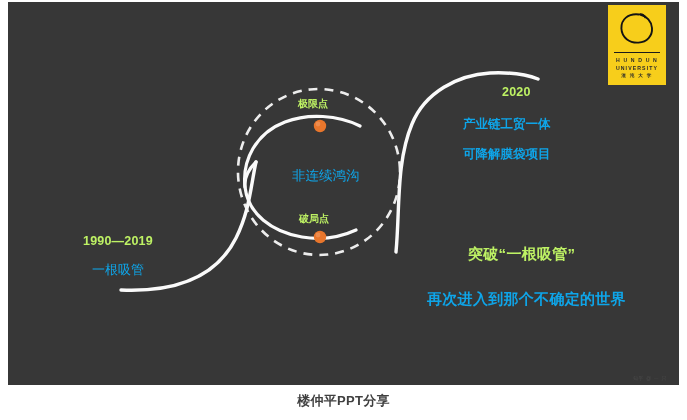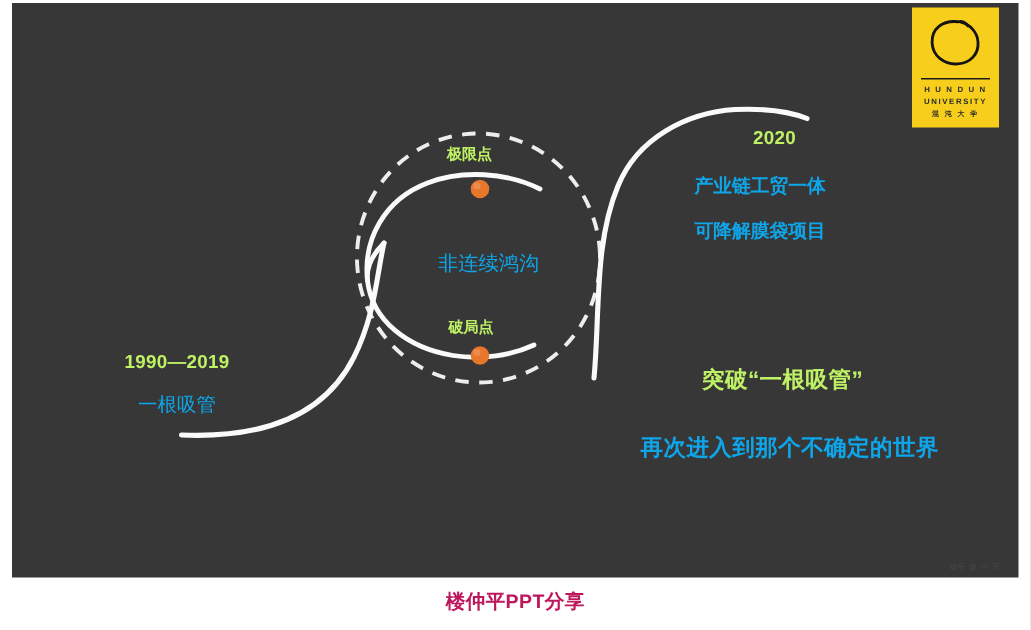--- a/index.html
+++ b/index.html
@@ -165,21 +165,21 @@
 
   
   .caption {
     position: absolute;
     left: 0;
     top: 392px;
     width: 687px;
     text-align: center;
     font-size: 13px;
     font-weight: 700;
-    color: #be185d;
+    color: #404040;
     letter-spacing: .3px;
   }
 </style>
 </head>
 <body>
 
 <div id="page">
 
   <div class="slide">
 

